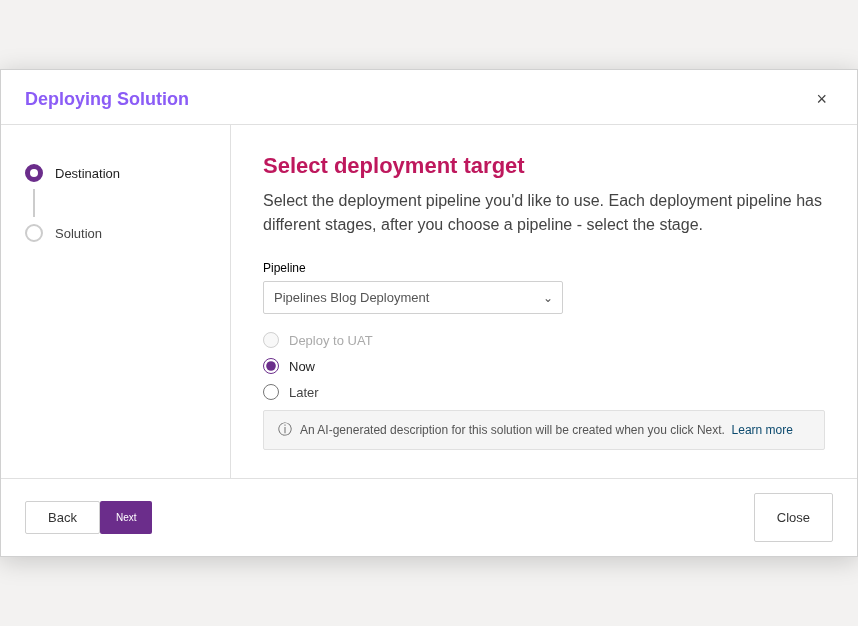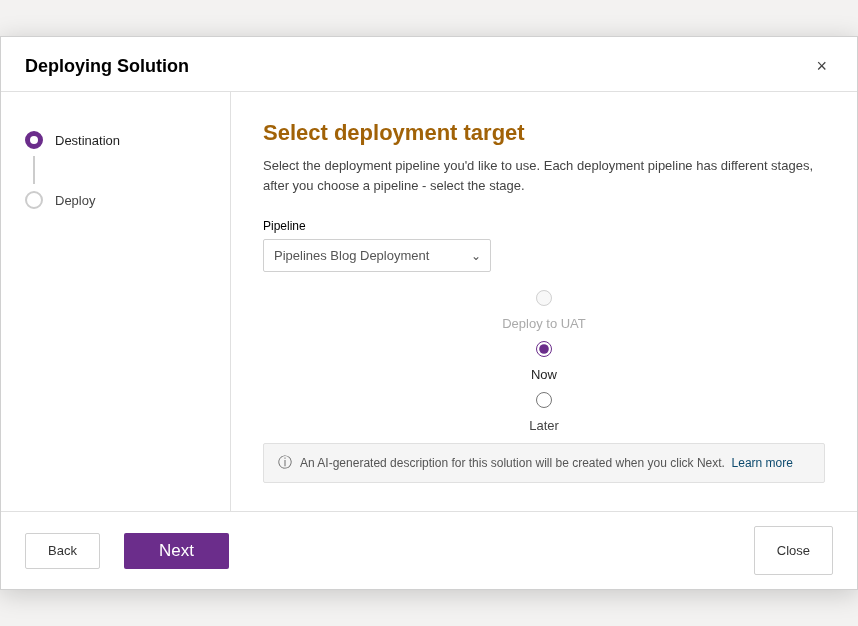--- a/index.html
+++ b/index.html
@@ -25,21 +25,21 @@
       display: flex;
       align-items: center;
       justify-content: space-between;
       padding: 18px 24px 14px 24px;
       border-bottom: 1px solid #e0e0e0;
     }
 
     .dialog-title {
       font-size: 18px;
       font-weight: 600;
-      color: #000000;
+      color: #8b5cf6;
     }
 
     .close-btn {
       background: none;
       border: none;
       cursor: pointer;
       font-size: 18px;
       color: #444;
       padding: 2px 6px;
       line-height: 1;
@@ -112,40 +112,40 @@
     .main-content {
       flex: 1;
       padding: 28px 32px;
       display: flex;
       flex-direction: column;
     }
 
     .section-title {
       font-size: 22px;
       font-weight: 600;
-      color: #a16207;
+      color: #be185d;
       margin-bottom: 10px;
     }
 
     .section-desc {
-      font-size: 13px;
+      font-size: 16px;
       color: #444;
       margin-bottom: 24px;
       line-height: 1.5;
     }
 
     .field-label {
       font-size: 12px;
       color: #000000;
       margin-bottom: 6px;
     }
 
     .select-wrapper {
       position: relative;
-      width: 228px;
+      width: 300px;
       margin-bottom: 18px;
     }
 
     .select-control {
       width: 100%;
       border: 1px solid #d0d0d0;
       border-radius: 2px;
       padding: 8px 34px 8px 10px;
       font-size: 13px;
       color: #555;
@@ -164,21 +164,20 @@
       font-size: 12px;
     }
 
     .radio-option {
       display: flex;
       align-items: center;
       gap: 10px;
       margin-bottom: 10px;
       font-size: 13px;
       color: #666;
-      flex-direction: column;
     }
 
     .radio-input {
       width: 16px;
       height: 16px;
       accent-color: #6b2d8b;
       cursor: pointer;
     }
 
     .radio-input:disabled {
@@ -225,39 +224,39 @@
     .dialog-footer {
       display: flex;
       align-items: center;
       justify-content: space-between;
       padding: 14px 24px;
       border-top: 1px solid #e0e0e0;
     }
 
     .footer-left {
       display: flex;
-      gap: 24px;
+      gap: 0;
     }
 
     .btn-back {
       background: #fff;
       border: 1px solid #d0d0d0;
       border-radius: 2px;
       padding: 8px 22px;
       font-size: 13px;
       color: #333;
       cursor: pointer;
     }
 
     .btn-next {
       background: #6b2d8b;
       border: none;
       border-radius: 2px;
-      padding: 8px 35px;
-      font-size: 17px;
+      padding: 8px 16px;
+      font-size: 10px;
       color: #fff;
       cursor: pointer;
       font-weight: 500;
     }
 
     .btn-close-footer {
       background: #fff;
       border: 1px solid #d0d0d0;
       border-radius: 2px;
       padding: 16px 22px;
@@ -286,21 +285,21 @@
 
       <div class="step-item">
         <div class="step-circle active"></div>
         <span class="step-label active">Destination</span>
       </div>
 
       <div class="step-connector"></div>
 
       <div class="step-item">
         <div class="step-circle"></div>
-        <span class="step-label">Deploy</span>
+        <span class="step-label">Solution</span>
       </div>
     </div>
 
     <div class="main-content">
       <h2 class="section-title">Select deployment target</h2>
       <p class="section-desc">Select the deployment pipeline you'd like to use. Each deployment pipeline has different stages, after you choose a pipeline - select the stage.</p>
 
       <div class="field-label">Pipeline</div>
       <div class="select-wrapper">
         <select class="select-control">

